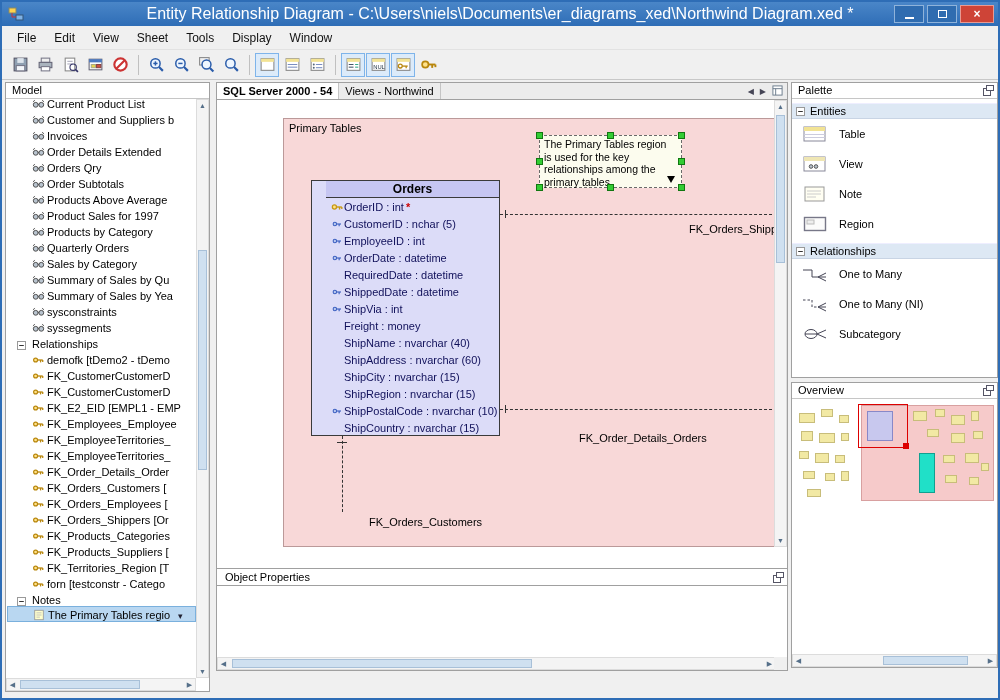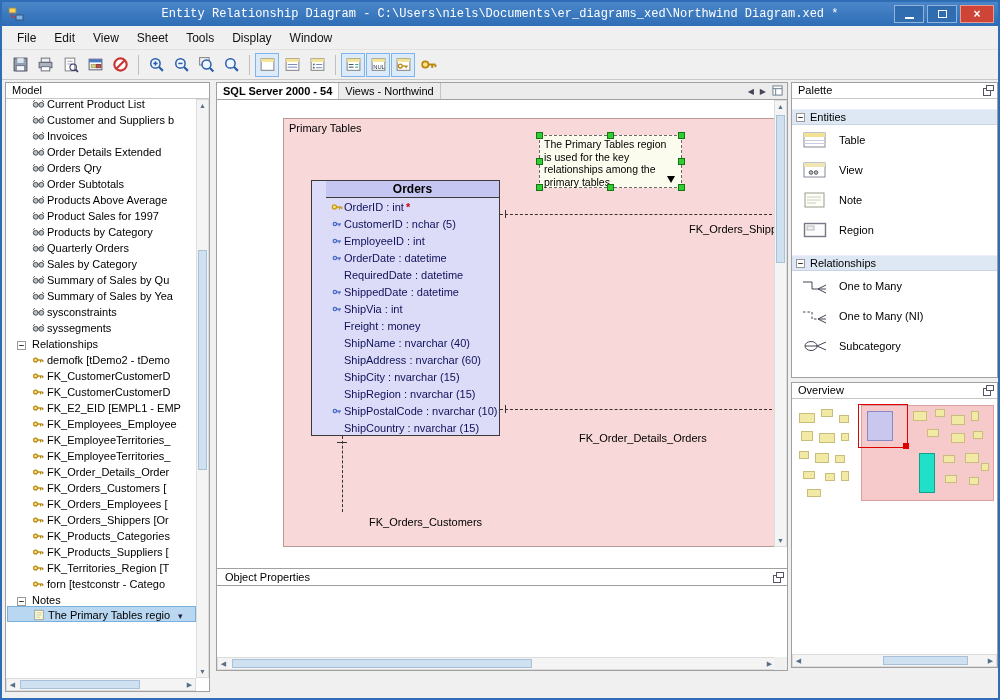--- a/index.html
+++ b/index.html
@@ -3,21 +3,21 @@
 <meta charset="utf-8">
 <style>
   * { margin:0; padding:0; box-sizing:border-box; }
   html,body { background:#d8d8d8; }
   body { font-family:"Liberation Sans", sans-serif; }
   .window { position:relative; width:1000px; height:700px; border:2px solid #2e6db6; background:#f0f0f0; overflow:hidden; }
 
   
   .titlebar { position:absolute; left:0; top:0; right:0; height:24px; background:linear-gradient(#4a86c8,#2e6db6); }
   .app-icon { position:absolute; left:6px; top:4px; width:16px; height:16px; }
-  .title { position:absolute; left:0; right:0; top:0; text-align:center; line-height:24px; color:#fff; font-size:12px; white-space:nowrap; overflow:hidden;font-family:Liberation Mono, monospace; }
+  .title { position:absolute; left:0; right:0; top:0; text-align:center; line-height:24px; color:#fff; font-size:16px; white-space:nowrap; overflow:hidden; }
   .winbtns { position:absolute; right:4px; top:3px; display:flex; gap:3px; }
   .wbtn { width:30px; height:18px; display:flex; align-items:center; justify-content:center; border:1px solid #8fb3da; background:#2f6cb0; color:#fff; font-size:12px; }
   .wbtn.close { background:#ce4437; border-color:#e89a92; width:34px; font-weight:bold; }
   .glyph-min { width:9px; height:2px; background:#fff; margin-top:7px; }
   .glyph-max { width:9px; height:8px; border:1px solid #fff; }
 
   
   .menubar { position:absolute; left:0; top:24px; right:0; height:24px; background:#f0f0f0; display:flex; align-items:center; padding-left:6px; border-bottom:1px solid #e2e2e2; }
   .menu-item { padding:0 9px; font-size:12px; line-height:24px; color:#111; }
   .toolbar { position:absolute; left:0; top:48px; right:0; height:30px; background:#f0f0f0; border-bottom:1px solid #c8c8c8; display:flex; align-items:center; padding-left:6px; }
@@ -83,21 +83,21 @@
 
   .canvas-vscroll { right:0; top:0; width:13px; height:447px; }
   .canvas-hscroll { left:0; bottom:0; width:559px; height:13px; }
   .scroll-corner { position:absolute; right:0; bottom:0; width:13px; height:13px; background:#f0f0f0; }
 
   
   .objprops { position:absolute; left:214px; top:566px; width:572px; height:18px; background:#fff; border:1px solid #a0a0a0; font-size:11px; line-height:17px; padding-left:8px; }
 
   
   .palette-panel { left:789px; top:80px; width:207px; height:296px; }
-  .pal-section { height:16px; background:#dde8f4; border-top:1px solid #eef; border-bottom:1px solid #c8d4e4; display:flex; align-items:center; gap:5px; padding-left:4px; font-size:11px; margin-top:10px; }
+  .pal-section { height:16px; background:#dde8f4; border-top:1px solid #eef; border-bottom:1px solid #c8d4e4; display:flex; align-items:center; gap:5px; padding-left:4px; font-size:11px; margin-top:4px; }
   .pal-item { height:30px; display:flex; align-items:center; gap:11px; padding-left:10px; font-size:11px; color:#000; }
   .pal-item .icon { width:26px; flex:0 0 26px; }
 
   
   .overview-panel { left:789px; top:380px; width:207px; height:286px; }
   .minimap { position:absolute; left:1px; top:16px; right:1px; bottom:13px; background:#fff; overflow:hidden; }
   .mm { position:absolute; }
   .mm-note { background:#f2e9a4; border:1px solid #c8bd7a; }
   .mm-region { background:#f6caca; border:1px solid #d8a0a0; }
   .mm-entity { background:#c8c8ee; border:1px solid #8888c8; }

